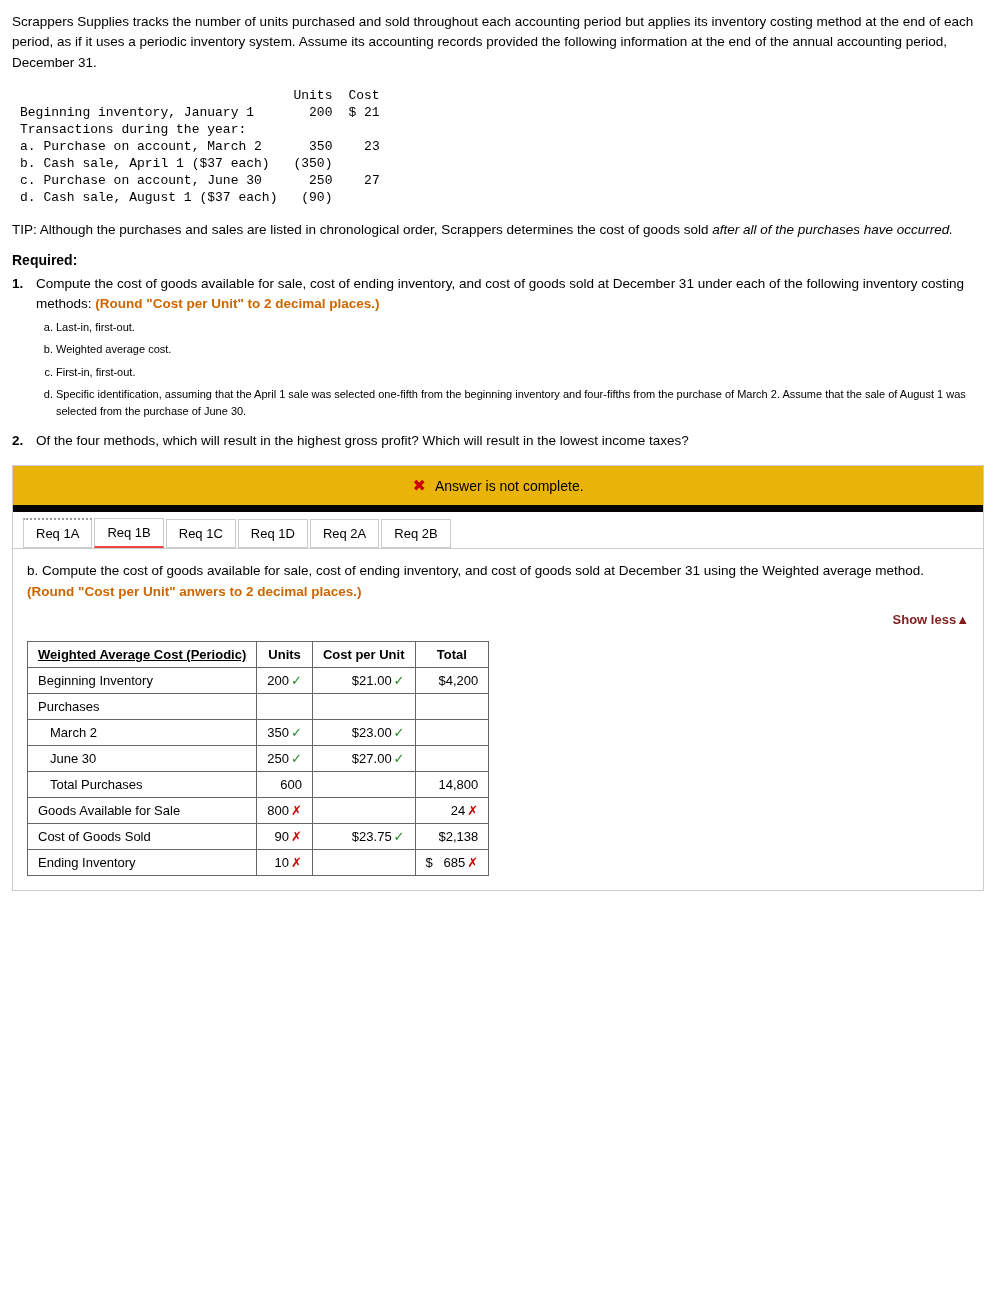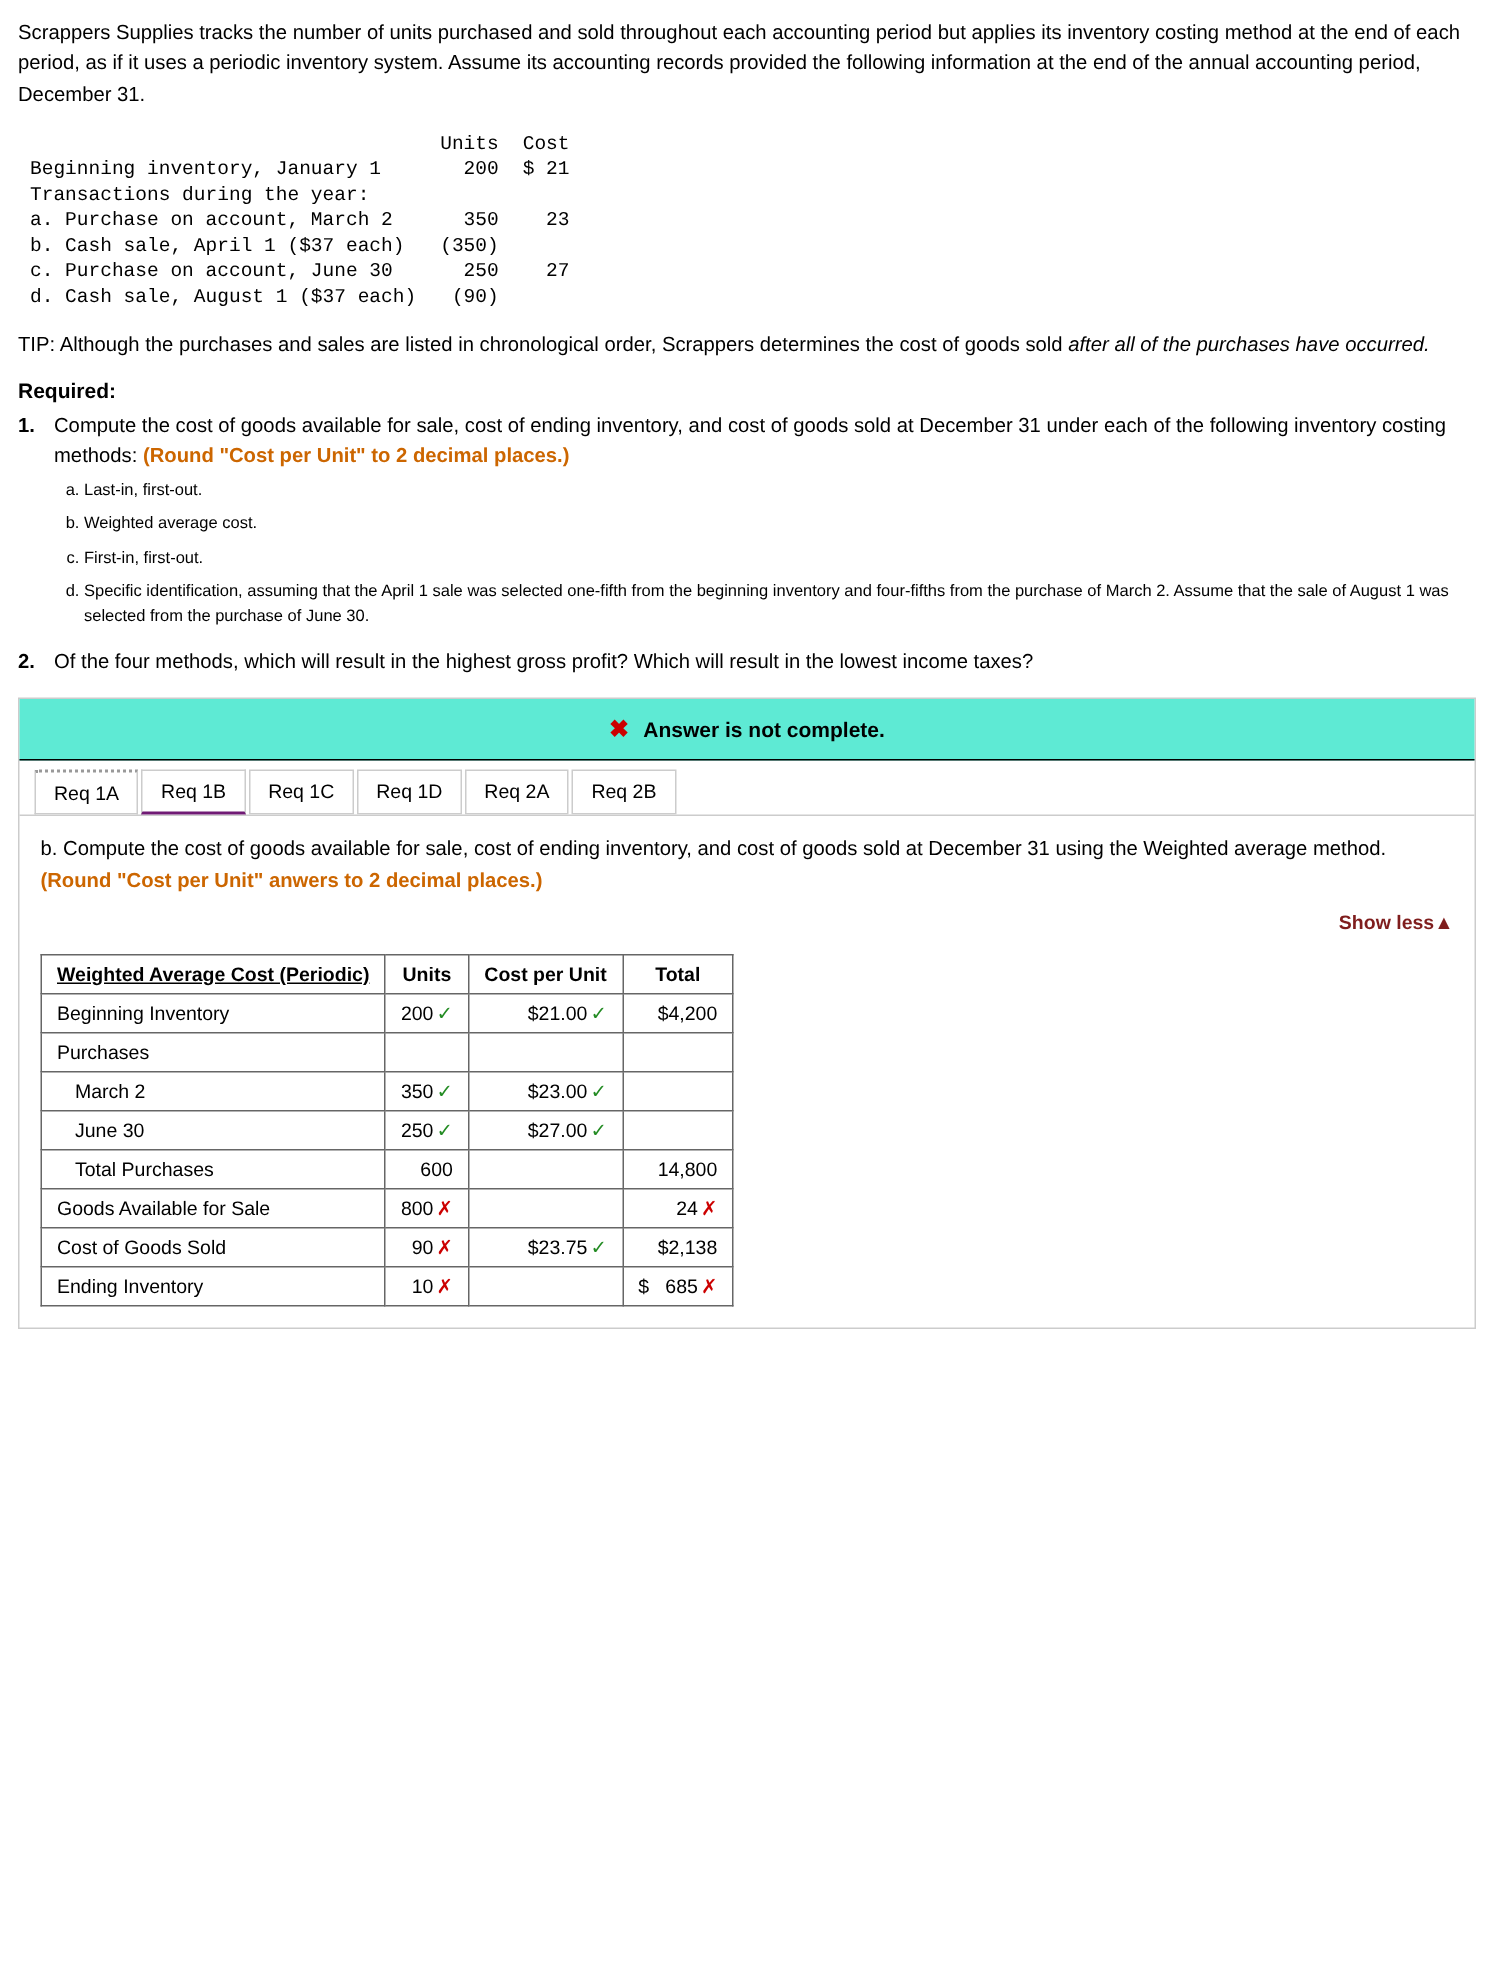--- a/index.html
+++ b/index.html
@@ -60,55 +60,56 @@
       list-style-type: lower-alpha;
       padding-left: 20px;
     }
     .orange-bold { color: #cc6600; font-weight: bold; }
 
     .answer-box {
       border: 1px solid #ccc;
       margin-bottom: 14px;
     }
     .answer-header {
-      background: #5eead4;
+      background: #eab308;
       padding: 10px;
       text-align: center;
-      font-weight: bold;
+      font-weight: normal;
       font-size: 14px;
-      border-bottom: 1px solid #000000;
+      border-bottom: 7px solid #000000;
     }
     .answer-header .x-icon {
       color: #cc0000;
       font-size: 16px;
       margin-right: 6px;
     }
     .complete-msg {
       padding: 10px 14px;
       font-weight: bold;
       font-size: 14px;
       border-bottom: 1px solid #ccc;
     }
 
     .tabs-row {
       display: flex;
       border-bottom: 1px solid #ccc;
       padding: 6px 10px 0 10px;
+      align-items: flex-end;
     }
     .tab-item {
       padding: 6px 12px;
       border: 1px solid #ccc;
       background: #fff;
       cursor: pointer;
       font-size: 13px;
       margin-right: 2px;
       position: relative;
     }
     .tab-item.active {
-      border-bottom: 2px solid #701a75;
+      border-bottom: 2px solid #ef4444;
       background: #fff;
       font-weight: normal;
     }
     .tab-item.req1a {
       border-top: 2px dotted #999;
     }
 
     .question-desc {
       padding: 12px 14px 6px 14px;
       font-size: 13.5px;

